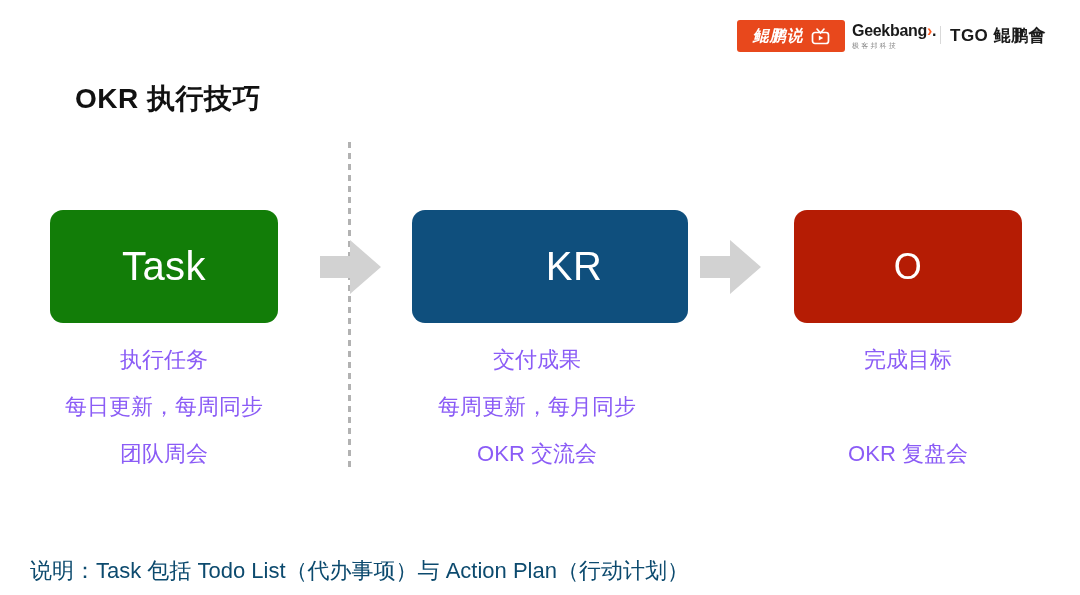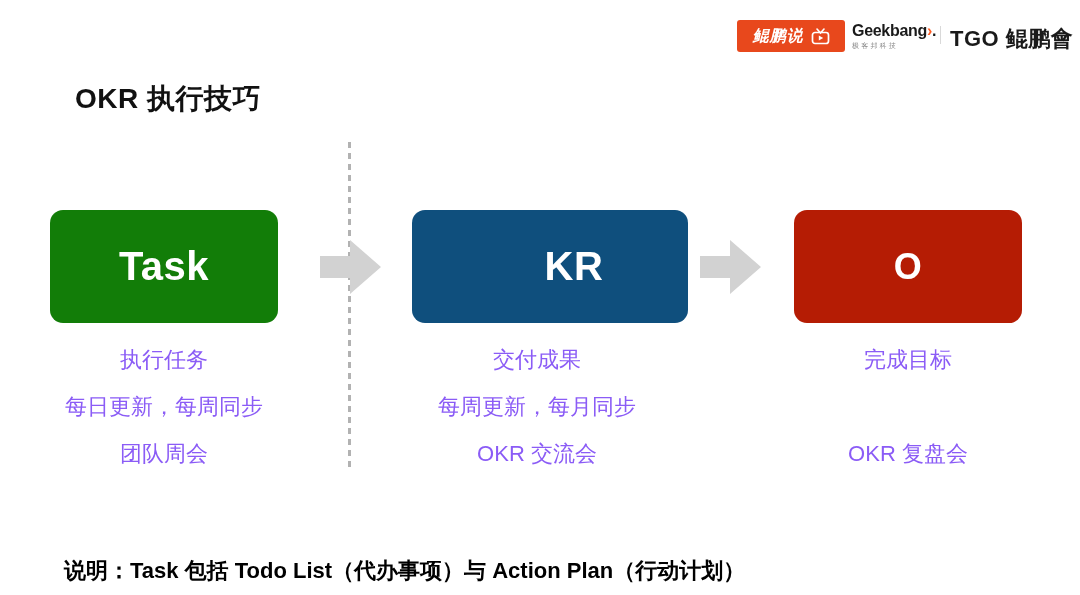--- a/index.html
+++ b/index.html
@@ -9,50 +9,50 @@
   
   .brand-badge{position:absolute;left:737px;top:20px;width:108px;height:32px;border-radius:3px;
     display:flex;align-items:center;justify-content:center;gap:7px;color:#fff;font-style:italic;}
   .brand-badge .badge-label{font-size:16px;font-weight:600;letter-spacing:1px;}
   .geekbang{position:absolute;left:852px;top:22px;width:95px;}
   .geekbang .gb-line{font-size:16px;font-weight:800;color:#1a1a1a;letter-spacing:-0.3px;white-space:nowrap;}
   .geekbang .gb-arrow{color:#ff5b22;font-weight:800;}
   .geekbang .gb-dot{color:#1a1a1a;font-weight:800;}
   .geekbang .gb-sub{font-size:7px;color:#8a8a8a;letter-spacing:2.2px;margin-top:1px;}
   .logo-sep{position:absolute;left:940px;top:26px;width:1px;height:18px;background:#d9d9d9;}
-  .tgo{position:absolute;left:950px;top:24px;font-size:22px;font-weight:800;color:#1a1a1a;white-space:nowrap;letter-spacing:0.5px;}
+  .tgo{position:absolute;left:950px;top:24px;font-size:17px;font-weight:800;color:#1a1a1a;white-space:nowrap;letter-spacing:0.5px;}
 
   
   .page-title{position:absolute;left:75px;top:80px;font-size:28px;font-weight:800;color:#111;letter-spacing:0.5px;}
 
   
   .dashed-line{position:absolute;left:348px;top:142px;width:3px;height:330px;z-index:1;
     background:repeating-linear-gradient(to bottom,#b2b2b2 0 6px,transparent 6px 11px);}
 
   
   .col{position:absolute;top:210px;width:250px;text-align:center;}
   .col-task{left:39px;}
   .col-kr{left:412px;}
   .col-o{left:783px;}
   .box{position:relative;margin:0 auto;width:228px;height:113px;border-radius:13px;
     display:flex;align-items:center;justify-content:center;}
-  .box-label{color:#ffffff;font-weight:700;font-size:40px;letter-spacing:0.5px;}
+  .box-label{color:#ffffff;font-weight:400;font-size:40px;letter-spacing:0.5px;}
   .col-o .box-label{font-size:36px;}
   .col-line{position:absolute;left:0;width:250px;font-size:22px;color:#8b5cf6;white-space:nowrap;}
   .line-0{top:135px;}
   .line-1{top:182px;}
   .line-2{top:229px;}
 
   
   .flow-arrow{position:absolute;top:239px;width:62px;height:56px;z-index:2;}
   .arrow-1{left:320px;}
   .arrow-2{left:700px;}
 
   
-  .note{position:absolute;left:64px;top:556px;font-size:22px;color:#000000;white-space:nowrap;font-weight:bold;}
+  .note{position:absolute;left:30px;top:556px;font-size:22px;color:#0c4a6e;white-space:nowrap;}
 </style>
 </head>
 <body>
 
 <div class="slide">
 
   <div class="brand-badge" style="background-color: rgb(232, 72, 28);">
     <span class="badge-label">鲲鹏说</span>
     <span style="display:inline-flex;">
       <svg width="19" height="17" viewBox="0 0 19 17">

